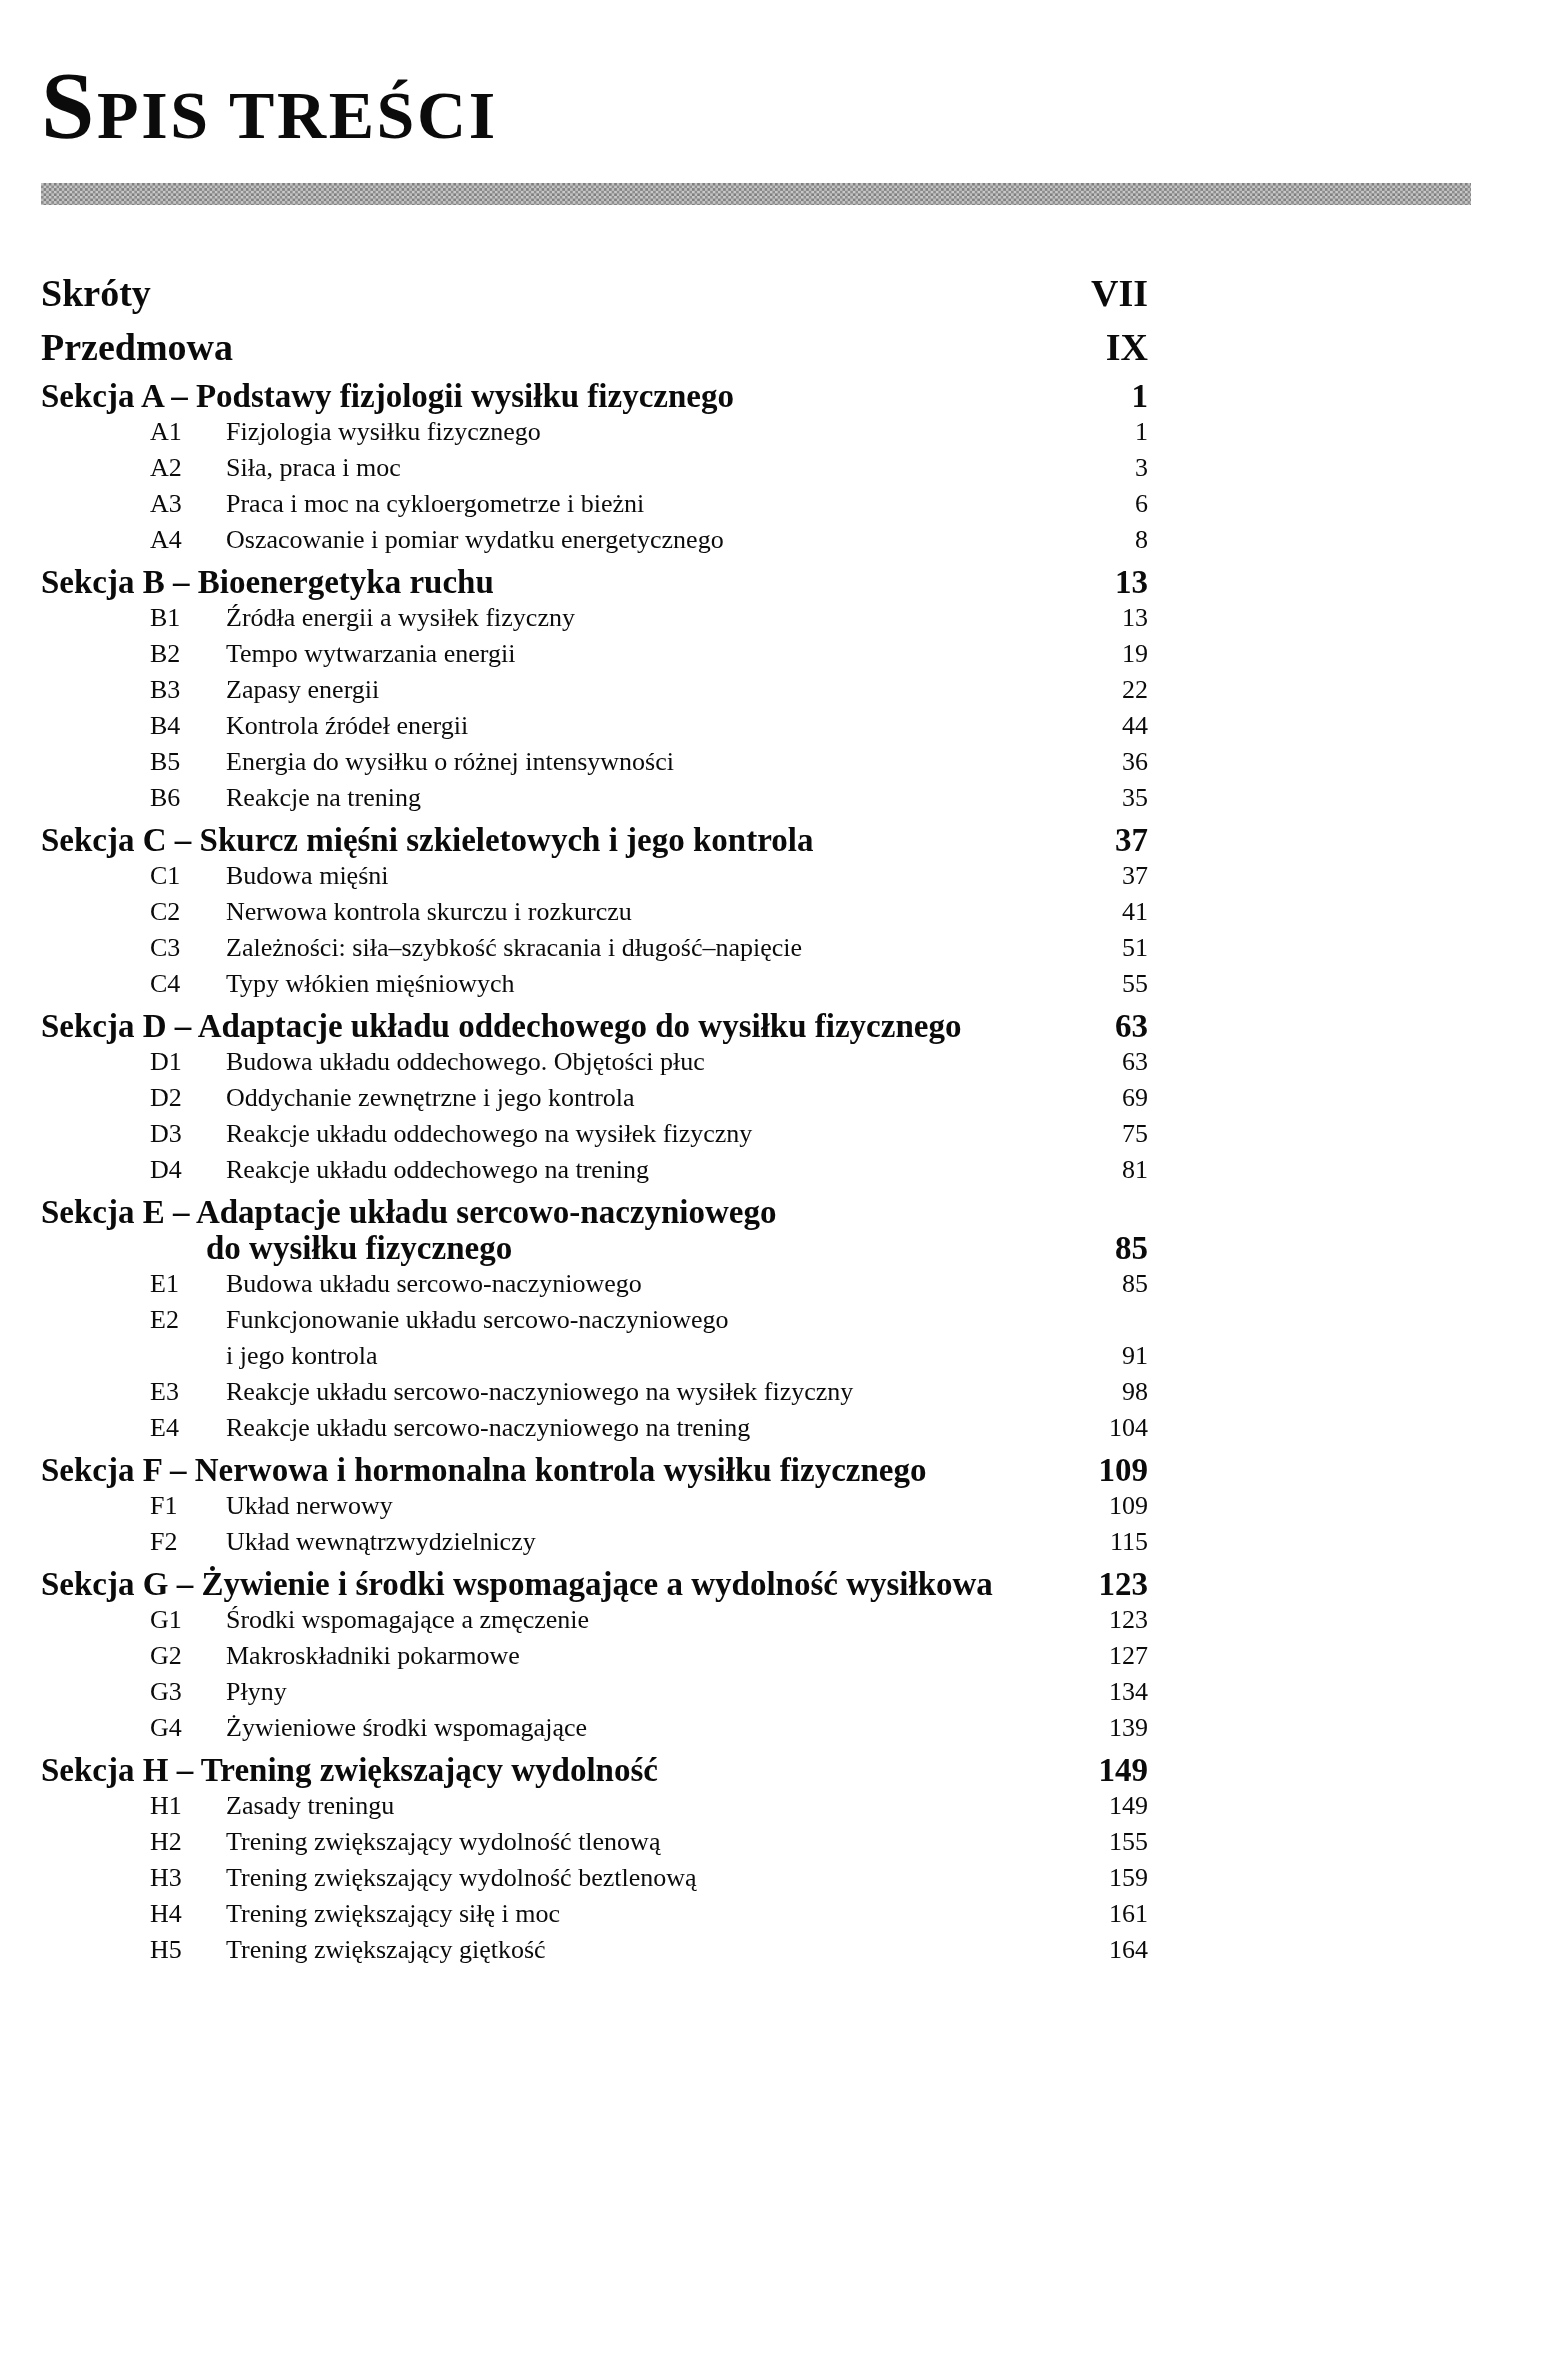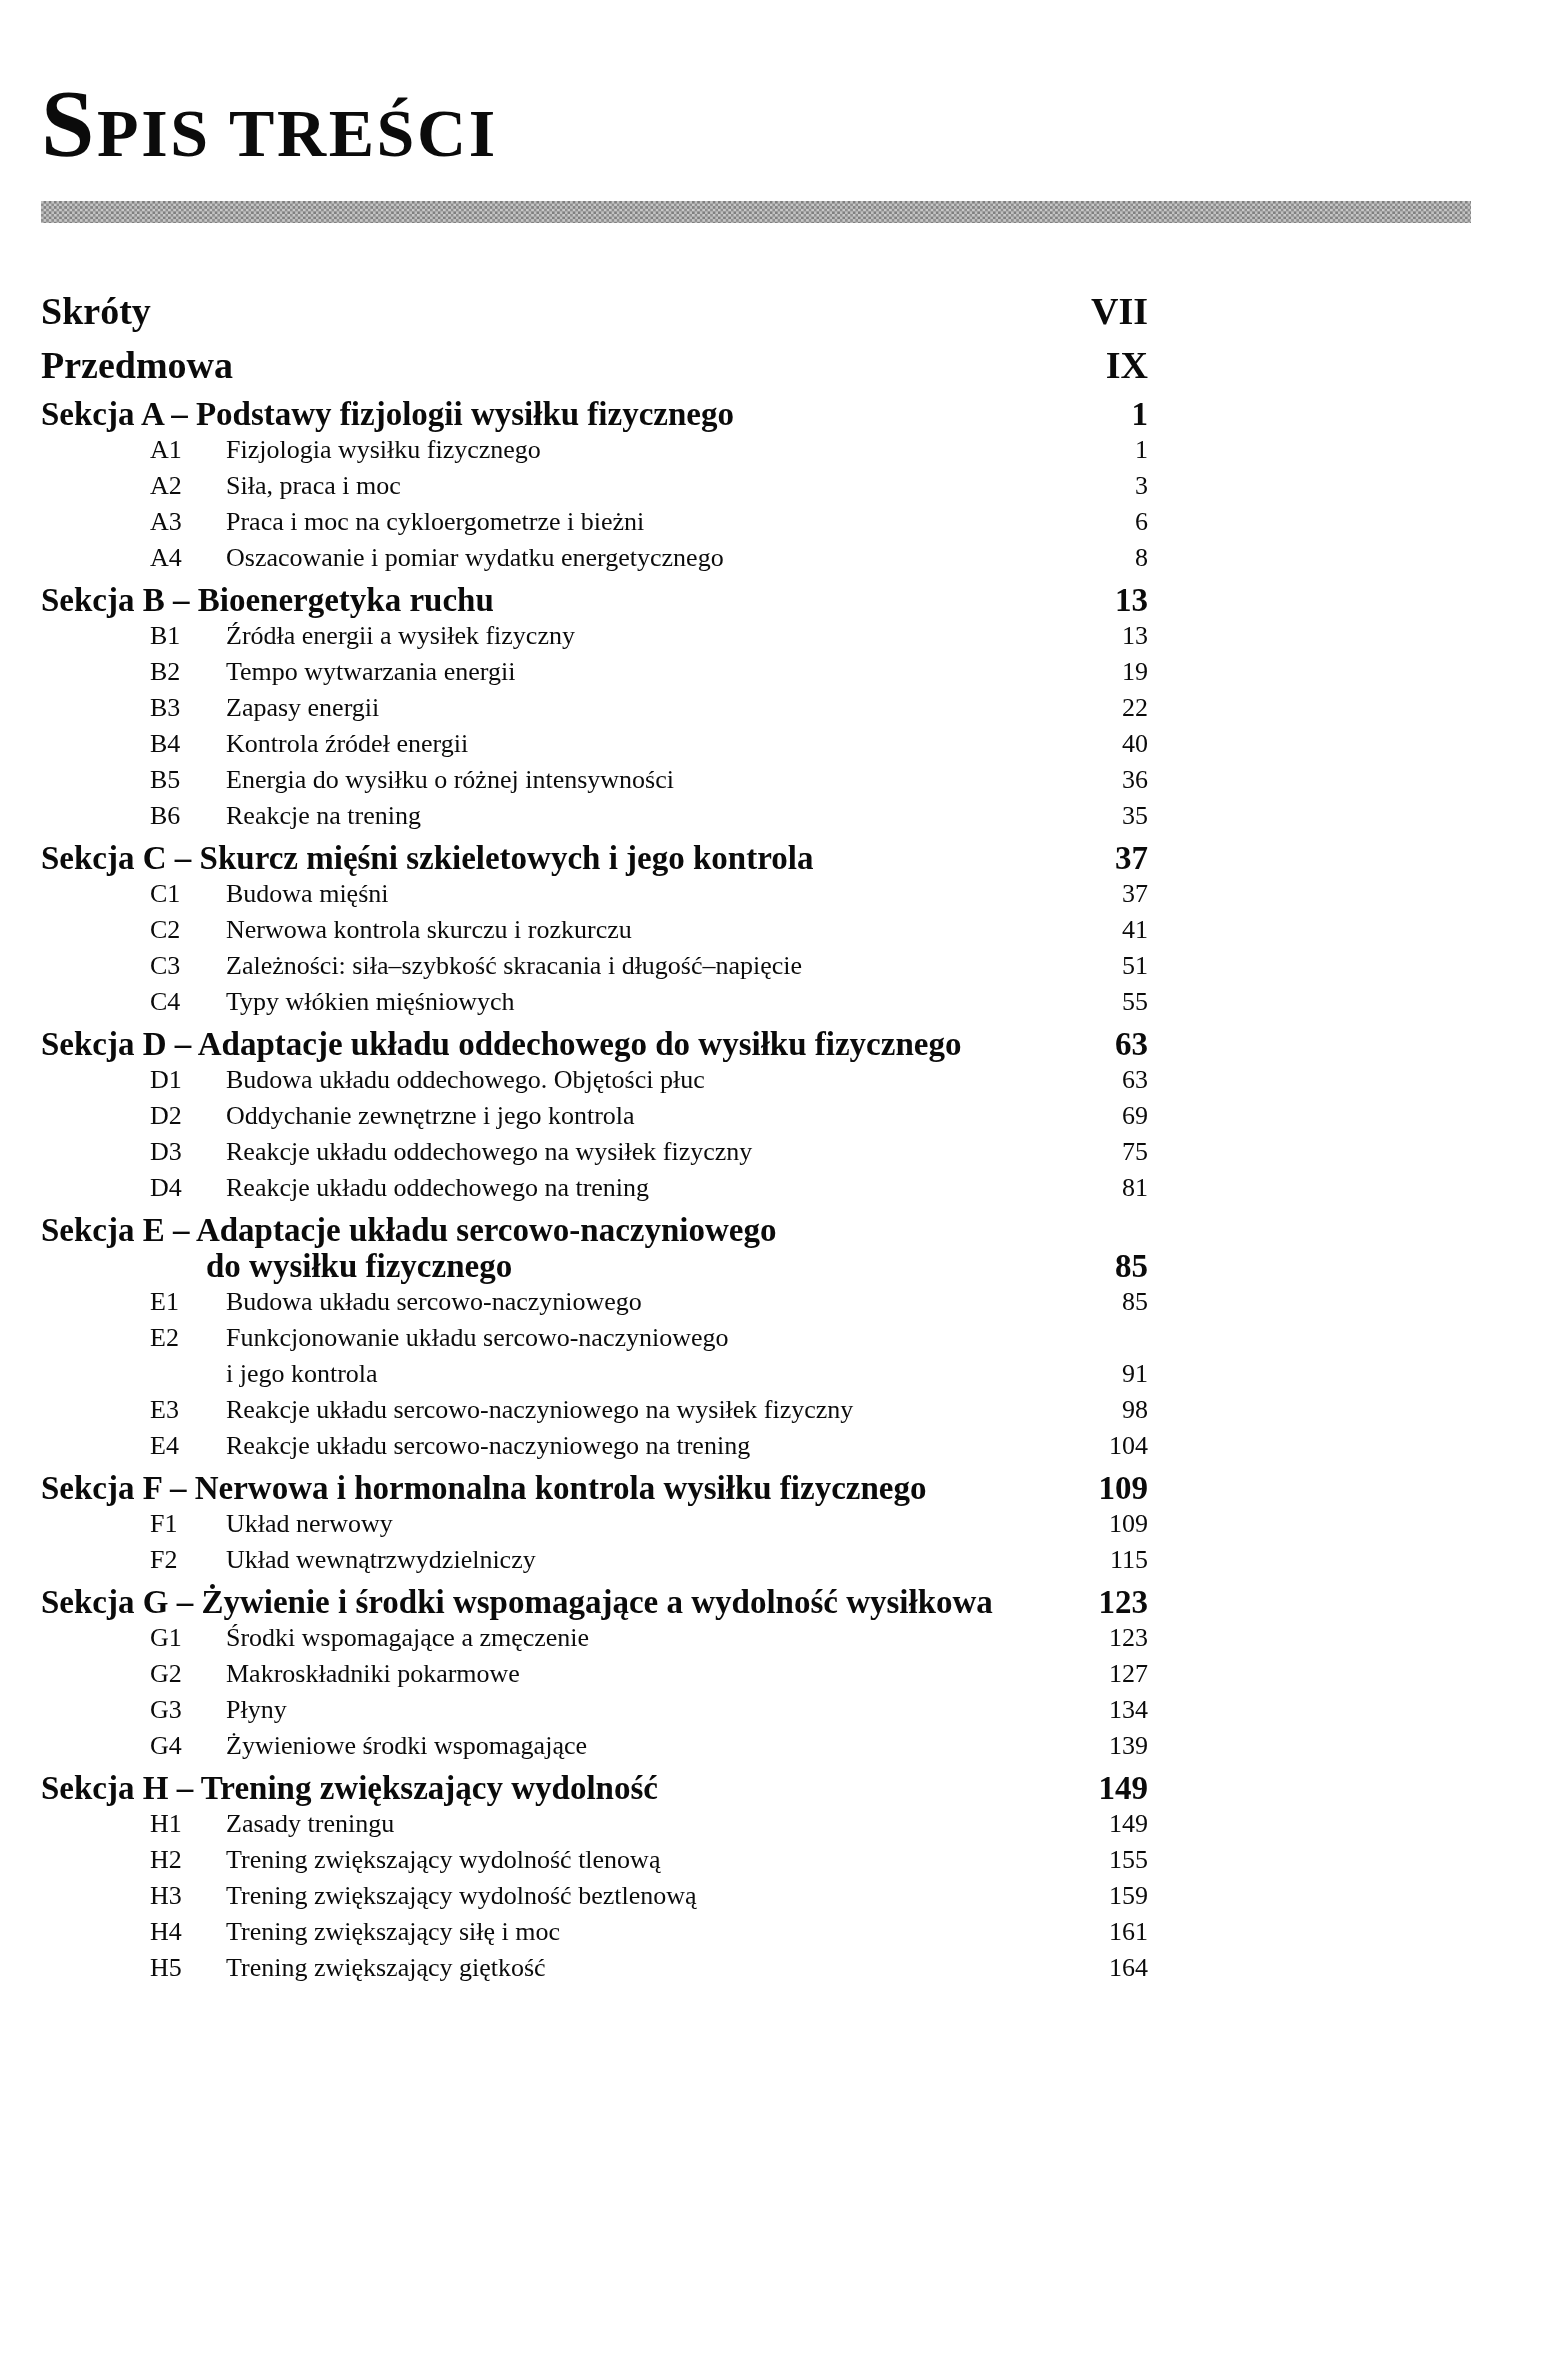--- a/index.html
+++ b/index.html
@@ -1,21 +1,21 @@
 <!DOCTYPE html>
 <html lang="pl" style="font-size:10.4px"><head>
 <meta charset="utf-8">
 <style>
   html,body{margin:0;padding:0;background:#ffffff;}
   body{
     width:1563px;height:2366px;position:relative;overflow:hidden;
     font-family:"Liberation Serif","DejaVu Serif",serif;
     color:#0b0b0b;
   }
-  .page{padding-left:41px;padding-top:76px;}
+  .page{padding-left:41px;padding-top:58px;}
   .title{
     margin:0;font-size:68px;font-weight:700;line-height:1;
     letter-spacing:2.6px;white-space:nowrap;
   }
   .title::first-letter{font-size:96px;}
   .band{
     width:1430px;height:22px;margin-top:29px;
     background-color:#adadad;
     background-image:conic-gradient(#7f7f7f 25%,#c9c9c9 0 50%,#8d8d8d 0 75%,#c1c1c1 0);
     background-size:5.2px 5.2px;
@@ -95,21 +95,21 @@
             <span class="pg num-r">19</span>
           </div>
           <div class="i-row">
             <span class="i-code">B3</span>
             <span class="i-title">Zapasy energii</span>
             <span class="pg num-r">22</span>
           </div>
           <div class="i-row">
             <span class="i-code">B4</span>
             <span class="i-title">Kontrola źródeł energii</span>
-            <span class="pg num-r">40</span>
+            <span class="pg num-r">44</span>
           </div>
           <div class="i-row">
             <span class="i-code">B5</span>
             <span class="i-title">Energia do wysiłku o różnej intensywności</span>
             <span class="pg num-r">36</span>
           </div>
           <div class="i-row">
             <span class="i-code">B6</span>
             <span class="i-title">Reakcje na trening</span>
             <span class="pg num-r">35</span>

